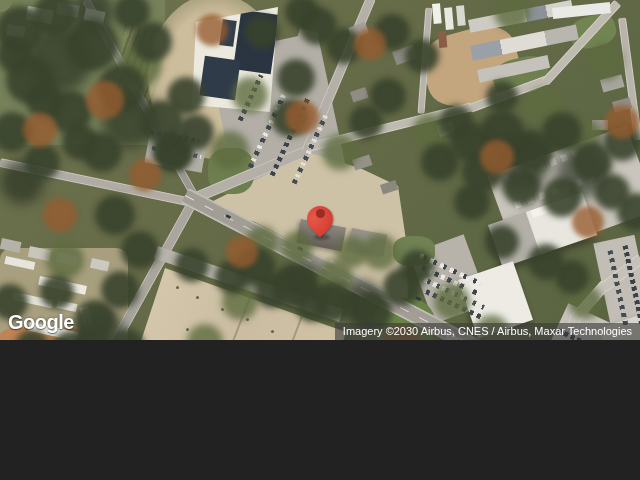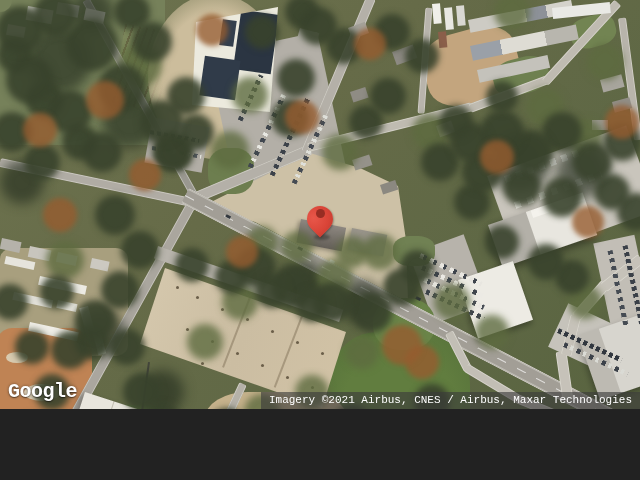--- a/index.html
+++ b/index.html
@@ -1,17 +1,17 @@
 <!DOCTYPE html>
 <html><head>
 <meta charset="utf-8">
 <style>
   html,body{margin:0;padding:0;background:#222;}
-  #stage{position:relative;width:640px;height:409px;overflow:hidden;
-         font-family:Liberation Mono, monospace;
+  #stage{position:relative;width:640px;height:340px;overflow:hidden;
+         font-family:Liberation Sans, sans-serif;
          background:linear-gradient(135deg,#6e7450,#666b48 40%,#5f6845 70%,#596440);}
   .abs{position:absolute;}
   .patch{position:absolute;}
   .road{position:absolute;transform-origin:0 50%;border-radius:2px;
         box-shadow:inset 0 1px 0 rgba(250,248,240,.35), inset 0 -1px 0 rgba(250,248,240,.35);}
   .bld{position:absolute;transform-origin:0 0;}
   .blob{position:absolute;border-radius:50%;}
   .crow{position:absolute;transform-origin:0 50%;}
   .treelayer{position:absolute;left:-12px;top:-12px;width:24px;height:24px;border-radius:50%;background:transparent;pointer-events:none;}
   .seam{position:absolute;background:rgba(120,105,80,.45);}
@@ -193,15 +193,15 @@
   <div class="treelayer" style="box-shadow:
     105px 100px 5px 7px rgba(150,93,48,.8),60px 215px 5px 5px rgba(150,93,48,.8),302px 117px 5px 5px rgba(150,93,48,.8),145px 175px 5px 4px rgba(150,93,48,.8),402px 345px 5px 8px rgba(150,93,48,.8),422px 362px 5px 5px rgba(150,93,48,.8),40px 130px 5px 5px rgba(150,93,48,.8),242px 252px 5px 4px rgba(150,93,48,.8),622px 122px 5px 5px rgba(150,93,48,.8),497px 157px 5px 5px rgba(150,93,48,.8),212px 30px 5px 4px rgba(150,93,48,.8),370px 44px 5px 4px rgba(150,93,48,.8),588px 222px 5px 4px rgba(150,93,48,.8);"></div>
 
   <div class="abs" style="left:303px;top:196px;width:34px;height:46px;z-index:50;">
     <div style="position:absolute;left:11px;top:38px;width:16px;height:6px;border-radius:50%;background:rgba(0,0,0,.28);filter:blur(1px);"></div>
     <div id="pin-head" style="left:4px;top:10px;"></div>
     <div id="pin-dot" style="left:12.5px;top:13px;"></div>
   </div>
 
   <div id="google-logo" style="z-index:60;">Google</div>
-  <div id="attribution" style="z-index:60;">Imagery ©2021 Airbus, CNES / Airbus, Maxar Technologies</div>
+  <div id="attribution" style="z-index:60;">Imagery ©2030 Airbus, CNES / Airbus, Maxar Technologies</div>
 
 </div>
 
 </body></html>

